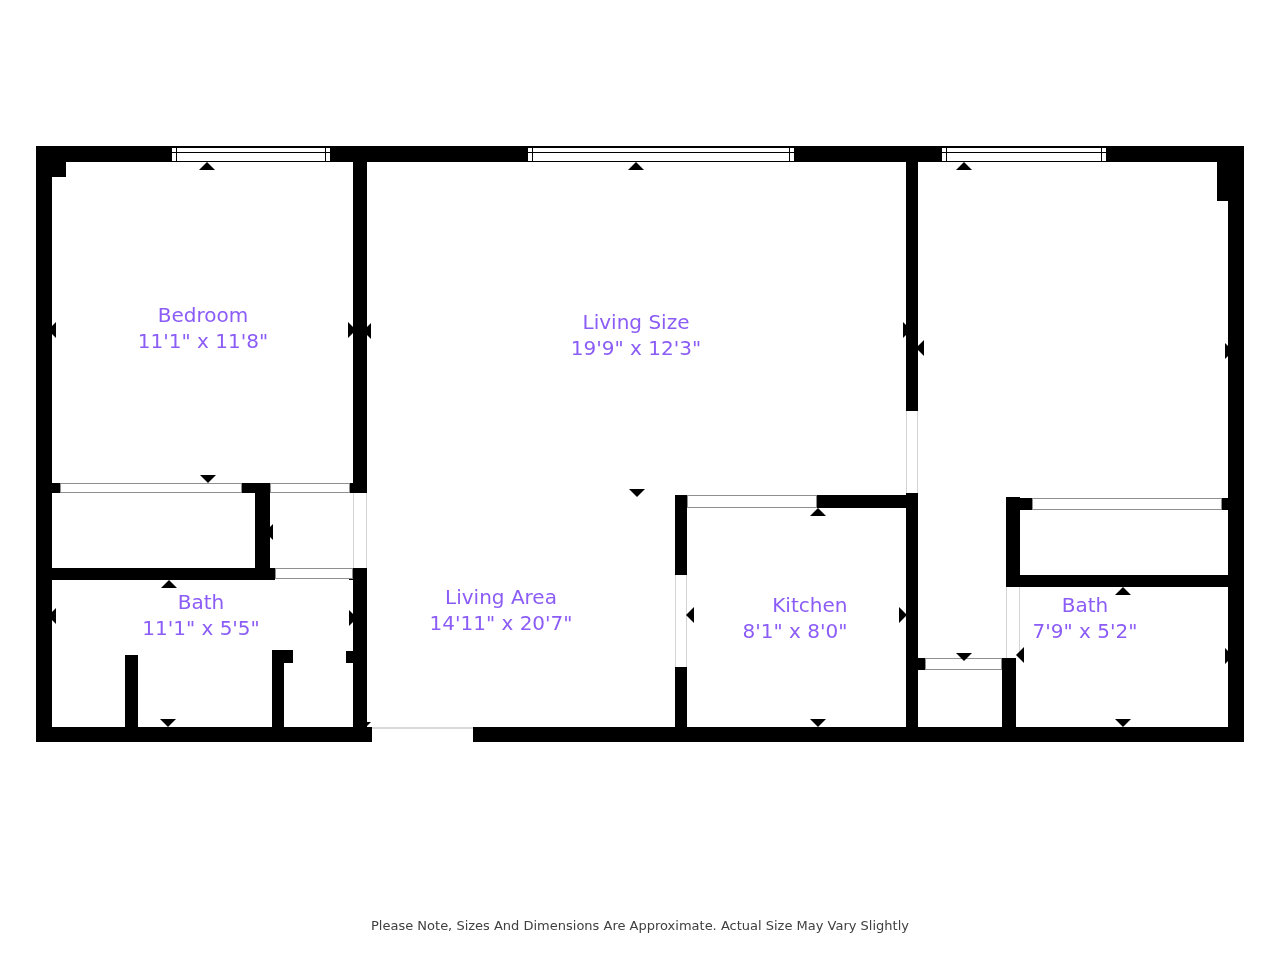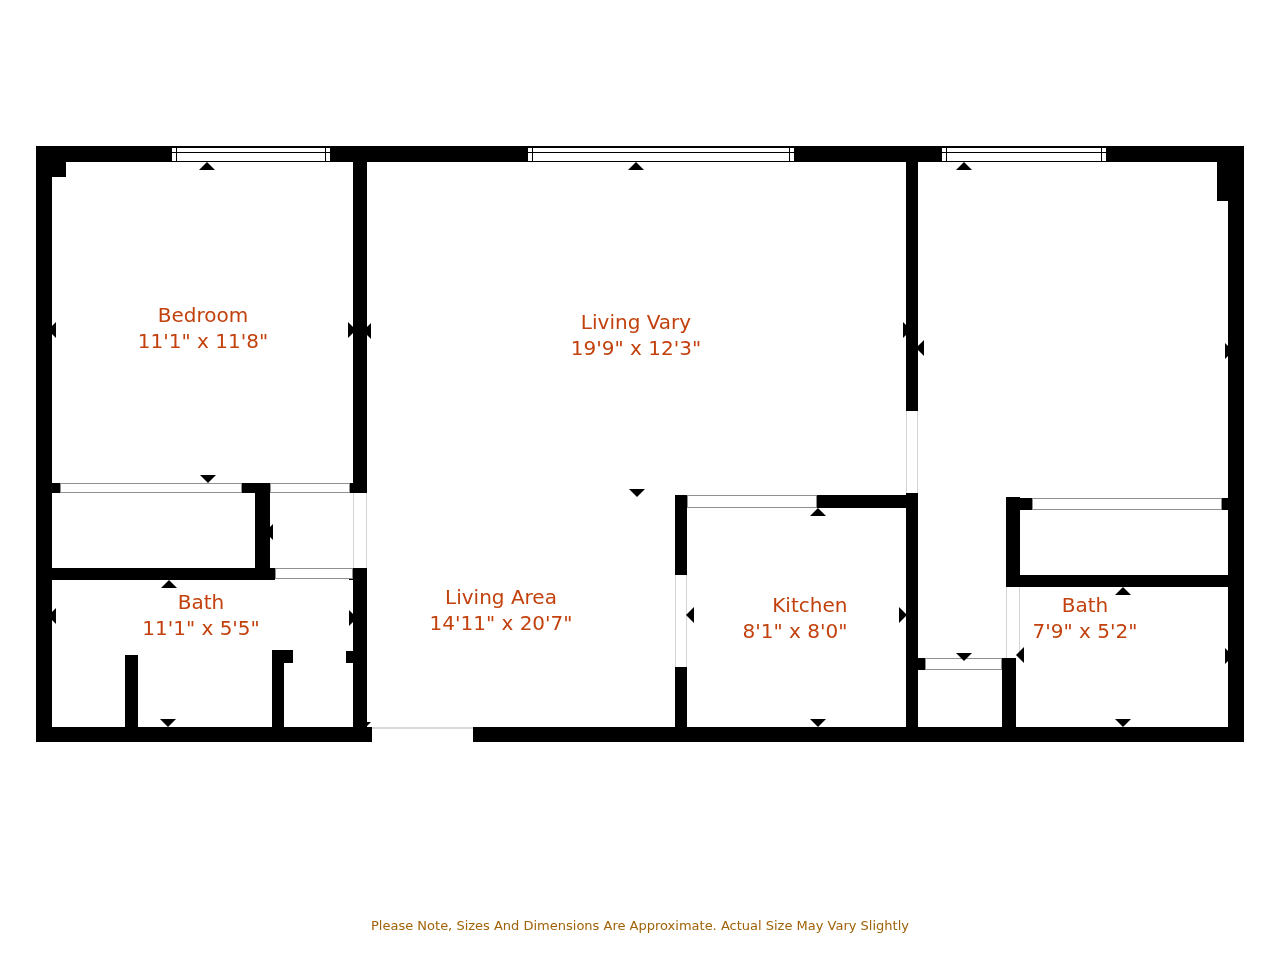--- a/index.html
+++ b/index.html
@@ -9,23 +9,23 @@
   .wall{background:#000000;}
   .window{background:#ffffff;border:1px solid #000000;box-sizing:border-box;}
   .win-h{position:absolute;left:0;right:0;top:4px;border-top:1px solid #000000;}
   .win-v{position:absolute;top:0;bottom:0;width:0;border-left:1px solid #000000;}
   .band{background:#ffffff;border:1px solid #8f8f8f;box-sizing:border-box;}
   .gap{background:#ffffff;box-sizing:border-box;}
   .gap.lr{border-left:1px solid #d4d4d4;border-right:1px solid #d4d4d4;}
   .gap.top{border-top:2px solid #d9d9d9;}
   .arrow{width:0;height:0;}
   .room{position:absolute;transform:translate(-50%,-50%);text-align:center;
-        font-size:20px;line-height:26px;color:#c2410c;white-space:nowrap;}
+        font-size:20px;line-height:26px;color:#8b5cf6;white-space:nowrap;}
   .footer{position:absolute;left:0;right:0;top:918px;text-align:center;
-          font-size:13px;color:#a16207;}
+          font-size:13px;color:#404040;}
 </style>
 </head>
 <body>
 
 <div id="stage">
   <div class="footer">Please Note, Sizes And Dimensions Are Approximate. Actual Size May Vary Slightly</div>
 <div class="abs wall" style="left: 36px; top: 146px; width: 1208px; height: 16px;"></div>
     <div class="abs wall" style="left: 36px; top: 146px; width: 16px; height: 596px;"></div>
     <div class="abs wall" style="left: 36px; top: 146px; width: 30px; height: 31px;"></div>
     <div class="abs wall" style="left: 1228px; top: 146px; width: 16px; height: 596px;"></div>
@@ -105,21 +105,21 @@
     <div class="abs arrow" style="left: 903px; top: 322px; border-top: 8px solid transparent; border-bottom: 8px solid transparent; border-left: 8px solid rgb(0, 0, 0);"></div>
     <div class="abs arrow" style="left: 1225px; top: 343px; border-top: 8px solid transparent; border-bottom: 8px solid transparent; border-left: 8px solid rgb(0, 0, 0);"></div>
     <div class="abs arrow" style="left: 1225px; top: 648px; border-top: 8px solid transparent; border-bottom: 8px solid transparent; border-left: 8px solid rgb(0, 0, 0);"></div>
     <div class="abs arrow" style="left: 349px; top: 610px; border-top: 8px solid transparent; border-bottom: 8px solid transparent; border-left: 8px solid rgb(0, 0, 0);"></div>
     <div class="abs arrow" style="left: 899px; top: 607px; border-top: 8px solid transparent; border-bottom: 8px solid transparent; border-left: 8px solid rgb(0, 0, 0);"></div>
     <div class="room" style="left: 203px; top: 328px;">
       <div>Bedroom</div>
       <div>11'1" x 11'8"</div>
     </div>
     <div class="room" style="left: 636px; top: 335px;">
-      <div>Living Vary</div>
+      <div>Living Size</div>
       <div>19'9" x 12'3"</div>
     </div>
     <div class="room" style="left: 201px; top: 615px;">
       <div>Bath</div>
       <div>11'1" x 5'5"</div>
     </div>
     <div class="room" style="left: 501px; top: 610px;">
       <div>Living Area</div>
       <div>14'11" x 20'7"</div>
     </div>

